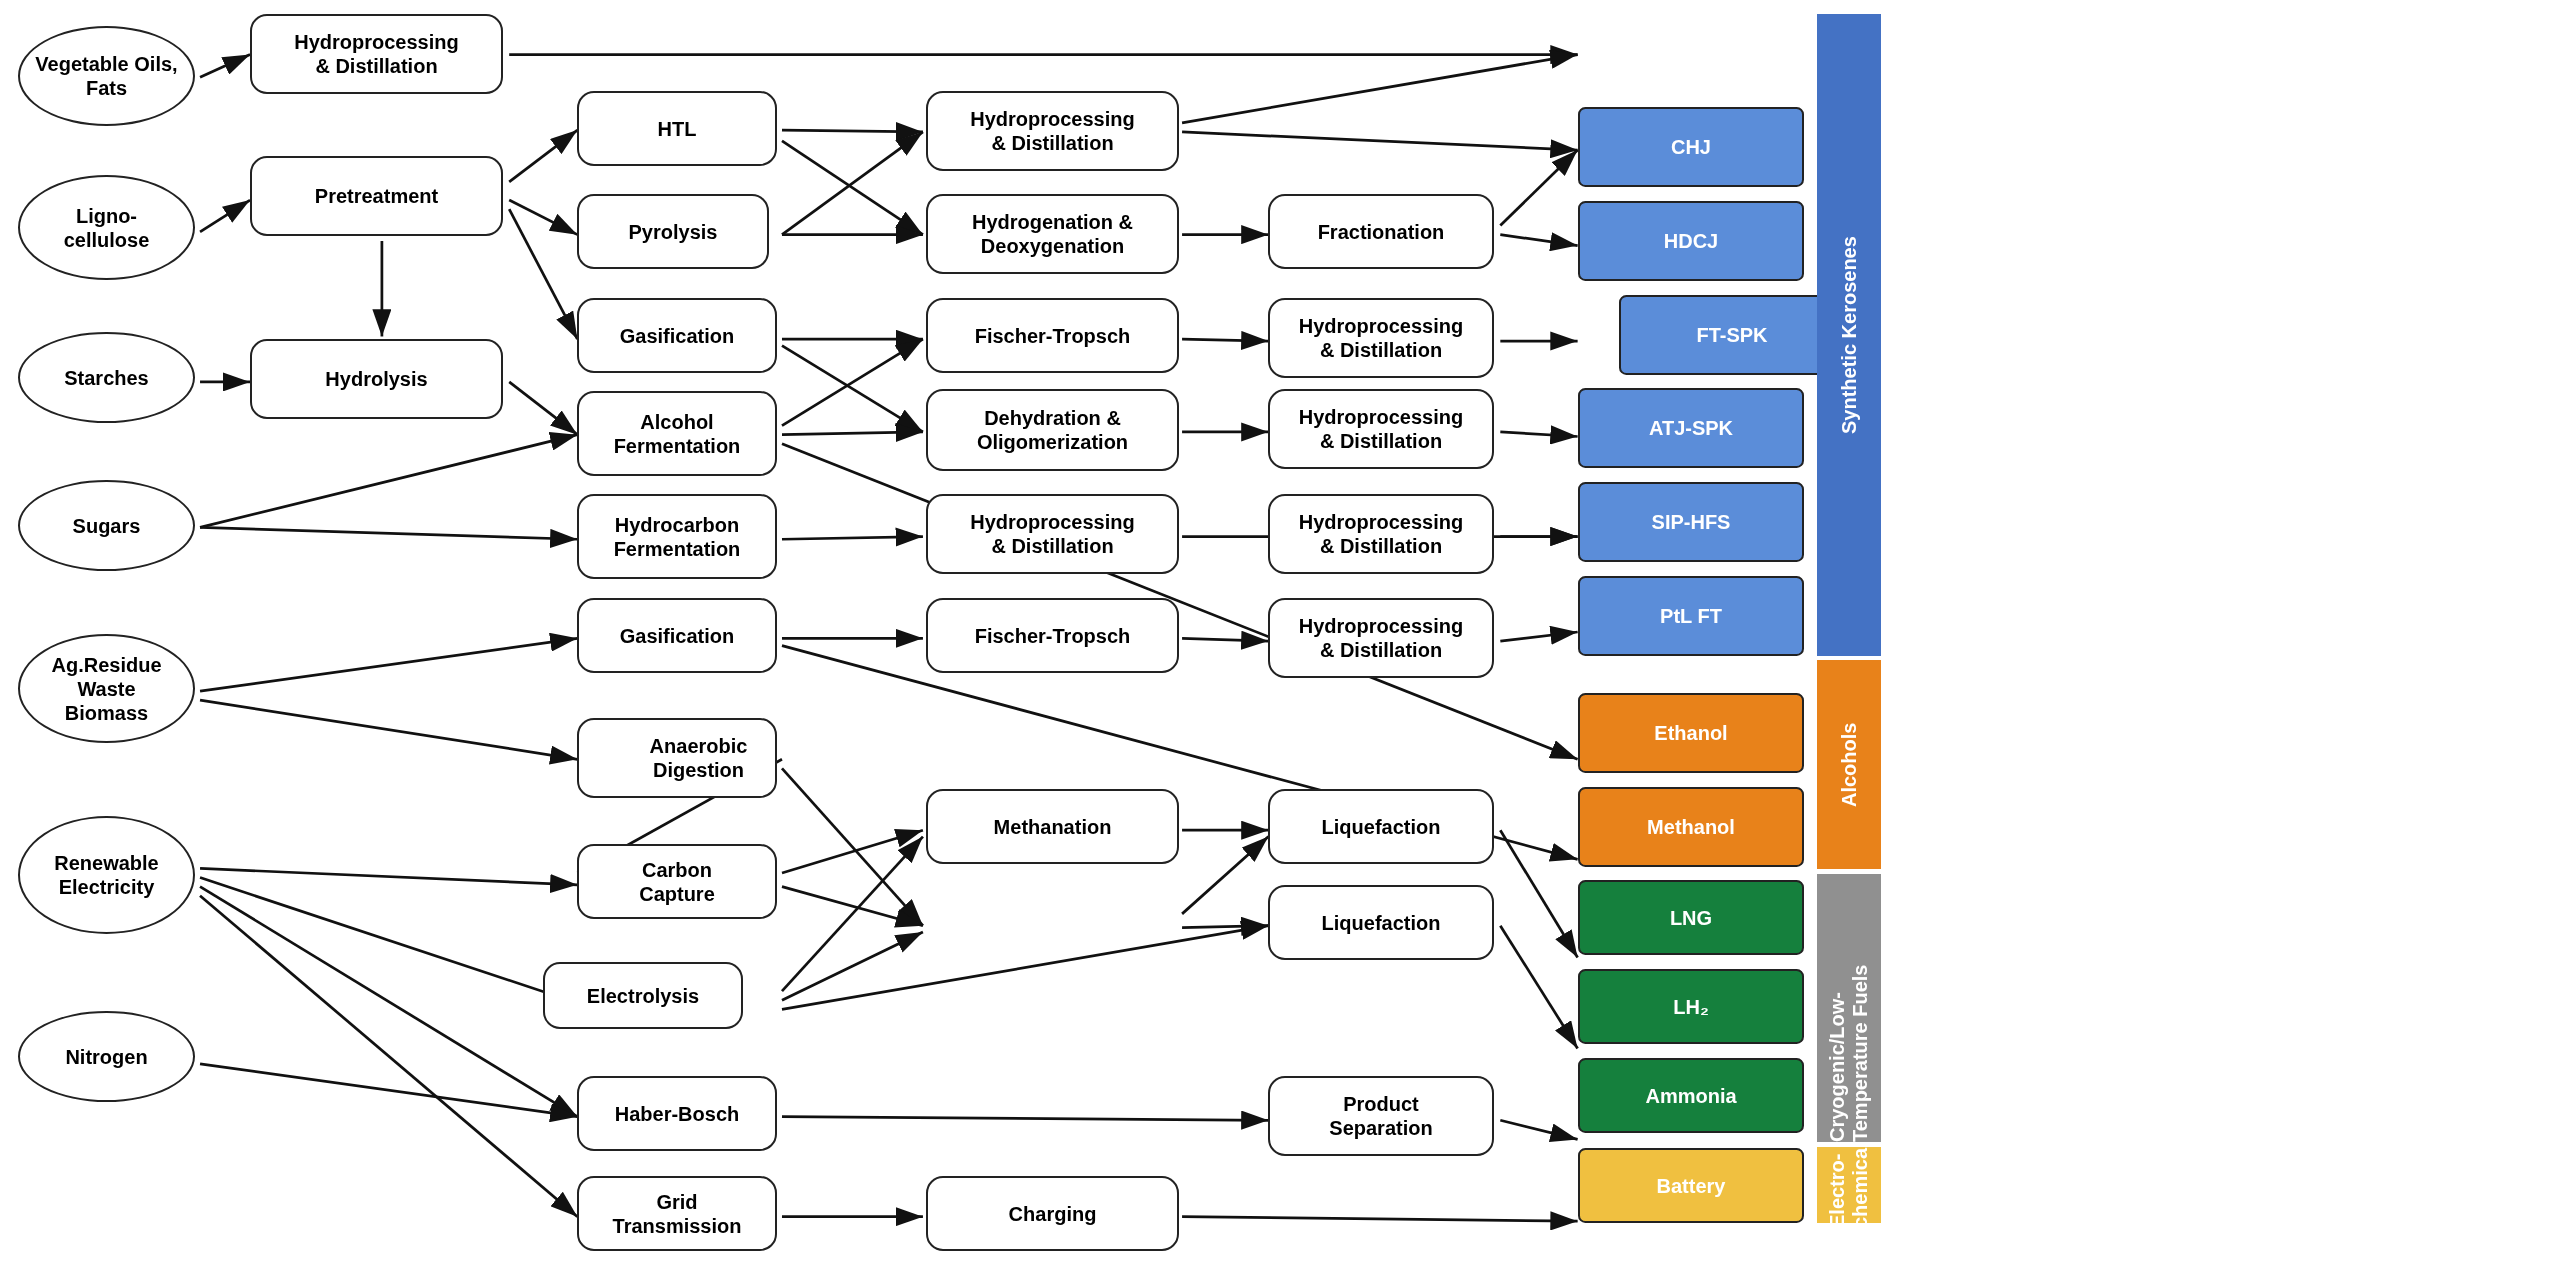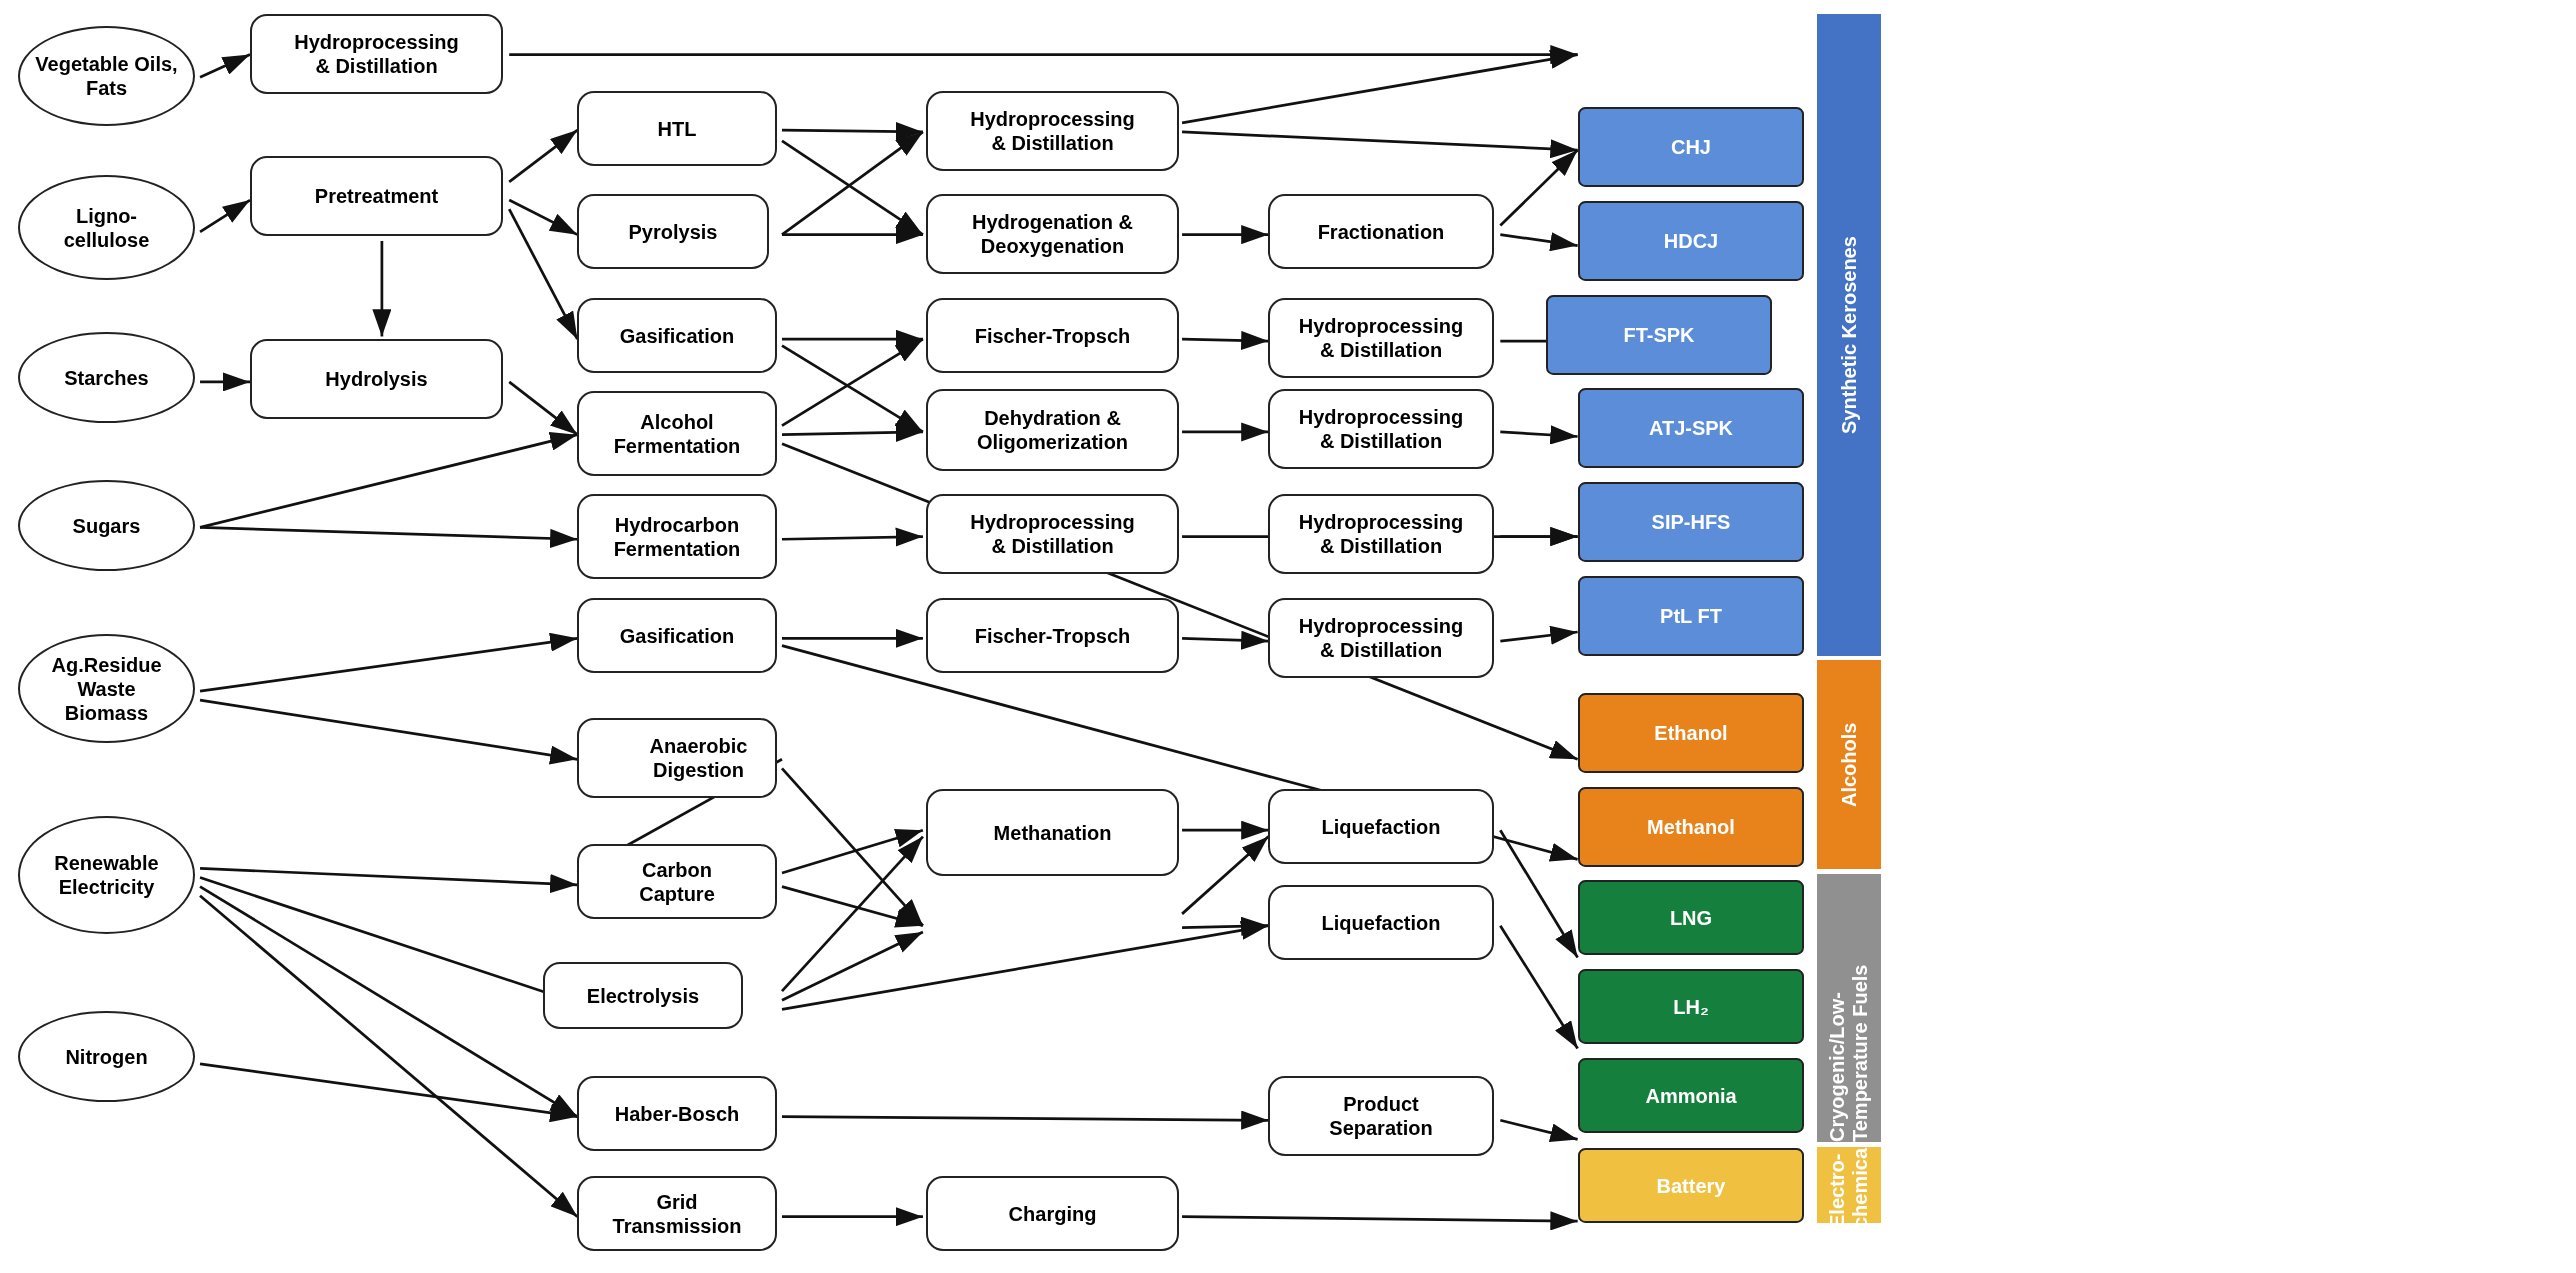--- a/index.html
+++ b/index.html
@@ -301,21 +301,21 @@
 </div>
 
 <div class="node rect" style="left:926px; top:494px; width:253px; height:80px;">
   <span>Hydroprocessing<br>&amp; Distillation</span>
 </div>
 
 <div class="node rect" style="left:926px; top:598px; width:253px; height:75px;">
   <span>Fischer-Tropsch</span>
 </div>
 
-<div class="node rect" style="left:926px; top:789px; width:253px; height:87px;">
+<div class="node rect" style="left:926px; top:789px; width:253px; height:75px;">
   <span>Methanation</span>
 </div>
 
 
 <div class="node rect" style="left:926px; top:1176px; width:253px; height:75px;">
   <span>Charging</span>
 </div>
 
 <div class="node rect" style="left:1268px; top:194px; width:226px; height:75px;">
   <span>Fractionation</span>
@@ -351,21 +351,21 @@
 
 
 <div class="node rect-colored blue-bg" style="left:1578px; top:107px; width:226px; height:80px;">
   <span>CHJ</span>
 </div>
 
 <div class="node rect-colored blue-bg" style="left:1578px; top:201px; width:226px; height:80px;">
   <span>HDCJ</span>
 </div>
 
-<div class="node rect-colored blue-bg" style="left:1546px; top:295px; width:226px; height:80px;">
+<div class="node rect-colored blue-bg" style="left:1619px; top:295px; width:226px; height:80px;">
   <span>FT-SPK</span>
 </div>
 
 <div class="node rect-colored blue-bg" style="left:1578px; top:388px; width:226px; height:80px;">
   <span>ATJ-SPK</span>
 </div>
 
 <div class="node rect-colored blue-bg" style="left:1578px; top:482px; width:226px; height:80px;">
   <span>SIP-HFS</span>
 </div>

